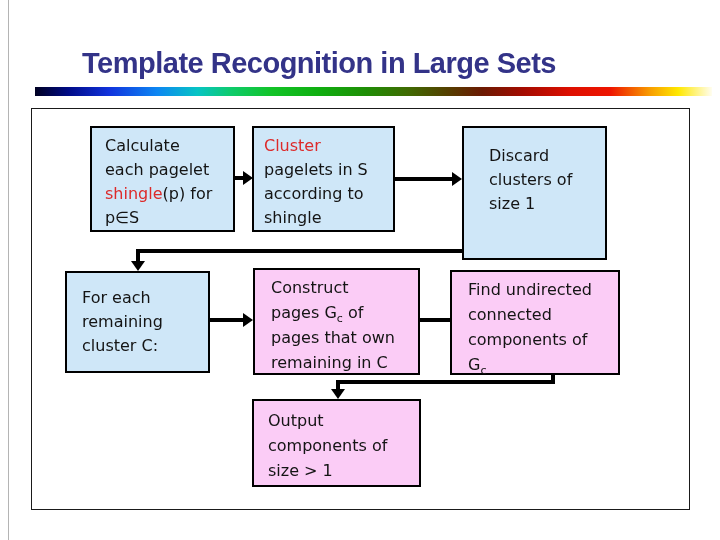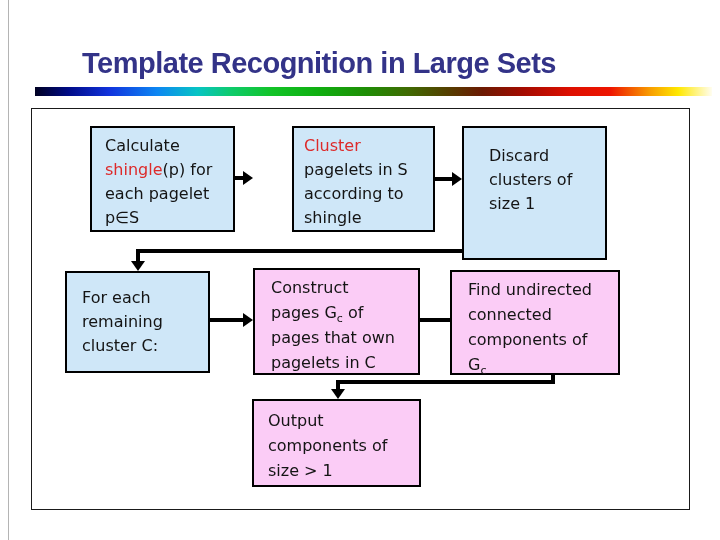--- a/index.html
+++ b/index.html
@@ -32,21 +32,21 @@
   .box{
     position:absolute;border:2px solid #000;box-sizing:border-box;
     font-size:16px;line-height:24px;color:#141414;
   }
   .box.blue{background:var(--c-box-blue,#cfe7f8);}
   .box.pink{background:var(--c-box-pink,#fbccf6);}
   .red{color:var(--c-red-text,#dd2a2a);}
   sub.gsub{font-size:11px;line-height:0;}
   
   #box-calculate{left:65px;top:126px;width:145px;height:106px;padding:6px 4px 0 13px;margin-left:25px;}
-  #box-cluster  {left:252px;top:126px;width:143px;height:106px;padding:6px 2px 0 10px;margin-left:40px;}
+  #box-cluster  {left:252px;top:126px;width:143px;height:106px;padding:6px 2px 0 10px;}
   #box-discard  {left:462px;top:126px;width:145px;height:134px;padding:16px 2px 0 25px;}
   #box-foreach  {left:65px;top:271px;width:145px;height:102px;padding:13px 2px 0 15px;}
   #box-construct{left:253px;top:268px;width:167px;height:107px;padding:5px 2px 0 16px;line-height:25px;}
   #box-find     {left:450px;top:270px;width:170px;height:105px;padding:5px 2px 0 16px;line-height:25px;}
   #box-output   {left:252px;top:399px;width:169px;height:88px;padding:7px 2px 0 14px;line-height:25px;}
 </style>
 </head>
 <body>
 
 <div class="slide">
@@ -81,22 +81,22 @@
       <polygon points="452,313 452,327 462,320"></polygon>
     </g>
     <g>
       <path d="M553,375 L553,382 L338,382 L338,389"></path>
       <polygon points="331,389 345,389 338,399"></polygon>
     </g>
   </svg>
 
   <div class="box blue" id="box-calculate">
     <div>Calculate</div>
+    <div>each pagelet</div>
     <div><span class="red">shingle</span><span>(p) for</span></div>
-    <div>each pagelet</div>
     <div>p∈S</div>
   </div>
 
   <div class="box blue" id="box-cluster">
     <div><span class="red">Cluster</span></div>
     <div>pagelets in S</div>
     <div>according to</div>
     <div>shingle</div>
   </div>
 
@@ -109,21 +109,21 @@
   <div class="box blue" id="box-foreach">
     <div>For each</div>
     <div>remaining</div>
     <div>cluster C:</div>
   </div>
 
   <div class="box pink" id="box-construct">
     <div>Construct</div>
     <div><span>pages G</span><sub class="gsub">c</sub><span> of</span></div>
     <div>pages that own</div>
-    <div>pagelets in C</div>
+    <div>remaining in C</div>
   </div>
 
   <div class="box pink" id="box-find">
     <div>Find undirected</div>
     <div>connected</div>
     <div>components of</div>
     <div><span>G</span><sub class="gsub">c</sub></div>
   </div>
 
   <div class="box pink" id="box-output">

